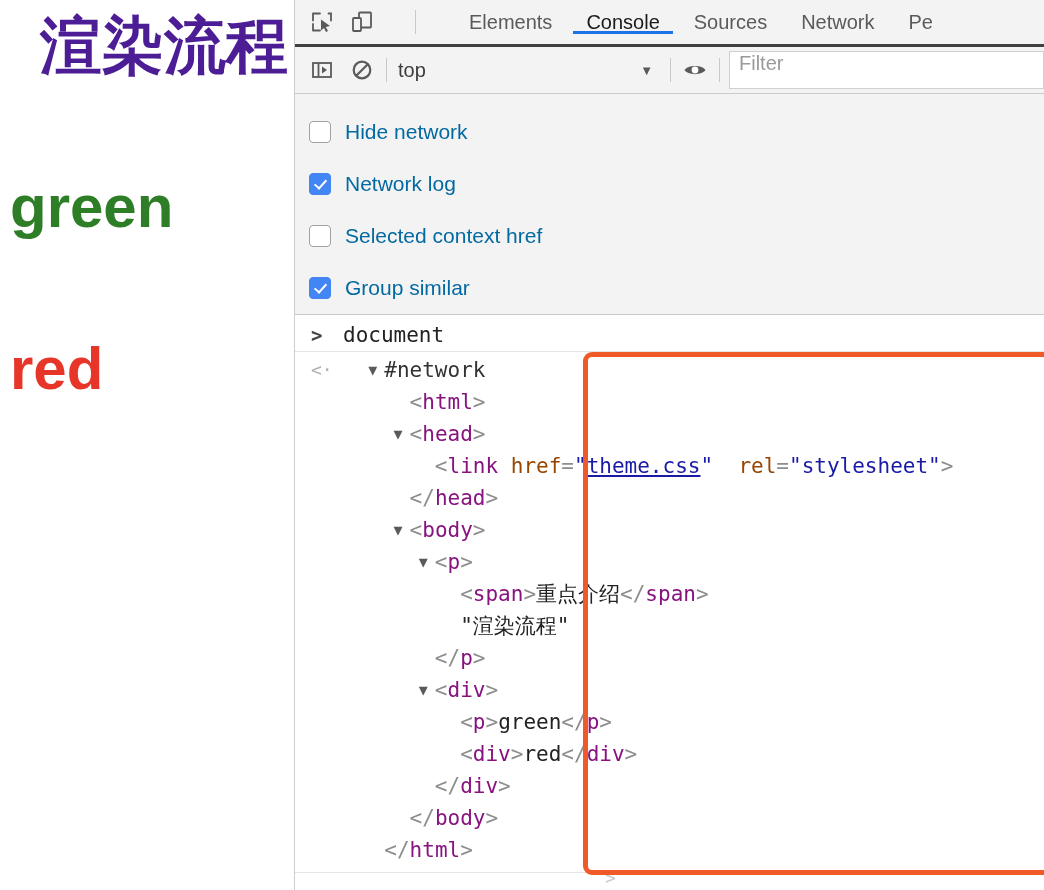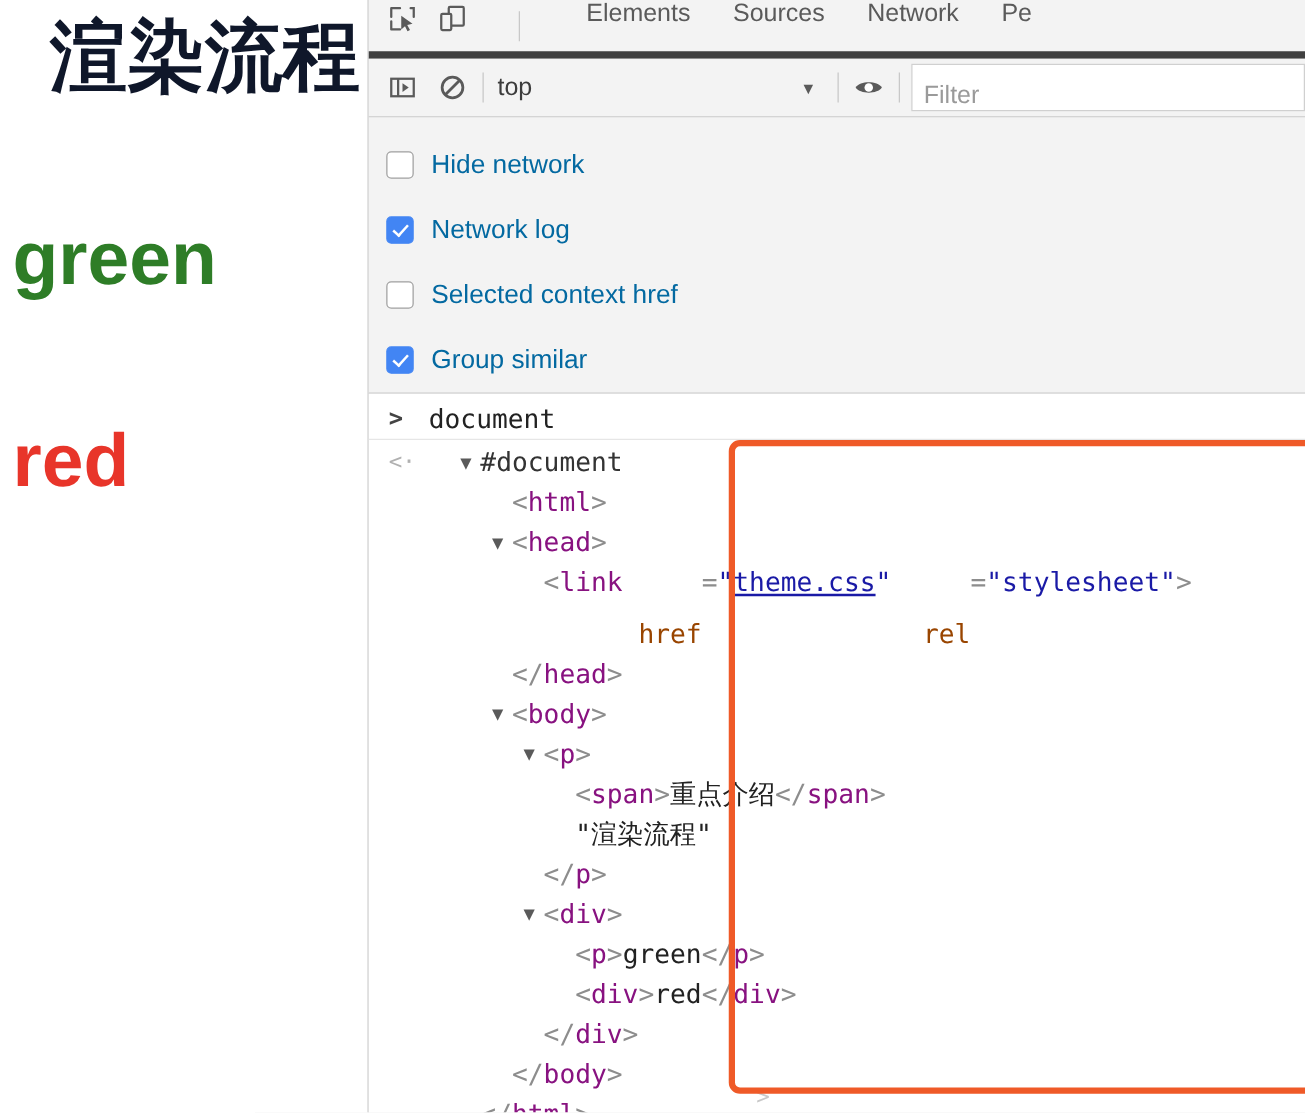--- a/index.html
+++ b/index.html
@@ -62,22 +62,22 @@
     flex-direction: column;
     position: relative;
   }
 
   
   .tabbar {
     height: 47px;
     flex: 0 0 47px;
     background: #f3f3f3;
     display: flex;
-    align-items: flex-start;
-    border-bottom: 6px solid #404040;
+    align-items: center;
+    border-bottom: 3px solid #404040;
     box-sizing: border-box;
     gap: 28px;
   }
   .tool-icons {
     display: flex;
     align-items: center;
     padding: 0 8px 0 12px;
     gap: 10px;
   }
   .icon-btn {
@@ -160,21 +160,21 @@
     color: #5a5a5a;
     margin-right: 2px;
   }
   .filter-input {
     flex: 1;
     height: 38px;
     background: #ffffff;
     border: 1px solid #d0d0d0;
     box-sizing: border-box;
     display: flex;
-    align-items: flex-end;
+    align-items: flex-start;
     padding-left: 9px;
     font-size: 20px;
     color: #9a9a9a;
     margin-right: 0px;
   }
 
   
   .settings-bar {
     flex: 0 0 207px;
     background: #f3f3f3;
@@ -273,21 +273,21 @@
     box-sizing: border-box;
   }
   .tri {
     color: #5a5a5a;
     font-size: 15px;
     display: inline-block;
     width: 16px;
   }
   .tag    { color: #881280; }
   .brack  { color: #8d8d8d; }
-  .attr   { color: #994500; margin-top: 41px; }
+  .attr   { color: #994500; }
   .val    { color: #1a1aa6; }
   .link   { color: #1a1aa6; text-decoration: underline; }
   .txt    { color: #222222; }
   .plain  { color: #333333; }
   .strtxt { color: #222222; }
 
   
   .annotation-rect {
     position: absolute;
     left: 288px;
@@ -308,21 +308,21 @@
     font-size: 18px;
     color: #c8c8c8;
   }
 </style>
 </head>
 <body>
 
 <div class="screen">
 
   <div class="page-pane">
-    <div class="page-line page-title-text" style="color: #0f172a; margin-left: 40px;">渲染流程</div>
+    <div class="page-line page-title-text" style="color: #4c1d95; margin-left: 40px;">渲染流程</div>
     <div class="page-line page-green" style="color: rgb(46, 125, 39);">green</div>
     <div class="page-line page-red" style="color: rgb(232, 53, 42);">red</div>
   </div>
 
   <div class="devtools">
 
     <div class="tabbar">
       <div class="tool-icons">
         <div class="icon-btn">
           <svg width="24" height="24" viewBox="0 0 24 24">
@@ -335,20 +335,23 @@
             <rect x="9" y="2.5" width="12" height="15" rx="1" stroke="#5a5a5a" stroke-width="1.8" fill="none"></rect>
             <rect x="3" y="8" width="8" height="13" rx="1" stroke="#5a5a5a" stroke-width="1.8" fill="#f3f3f3"></rect>
           </svg>
         </div>
       </div>
       <div class="tab-sep"></div>
       <div class="tabs">
         <div class="tab">
           <span>Elements</span>
         </div>
+        <div class="tab active">
+          <span>Console</span>
+        </div>
         <div class="tab">
           <span>Sources</span>
         </div>
         <div class="tab">
           <span>Network</span>
         </div>
         <div class="tab">
           <span>Pe</span>
         </div>
       </div>
@@ -405,21 +408,21 @@
       </div>
     </div>
 
     <div class="console-body">
       <div class="console-row" style="margin-top:4px;">
         <span class="row-prompt input">&gt;</span>
         <span class="row-input-text">document</span>
       </div>
       <div class="divider-line"></div>
       <div class="tree" id="tree-host">
-          <div class="tree-line"><span class="gutter">&lt;·</span><span>  </span><span class="tri">▼</span><span class="plain">#document</span></div>
+          <div class="tree-line"><span class="gutter">&lt;·</span><span>  </span><span class="tri">▼</span><span class="plain">#network</span></div>
           <div class="tree-line"><span class="gutter"></span><span>    </span><span class="tri"> </span><span class="brack">&lt;</span><span class="tag">html</span><span class="brack">&gt;</span></div>
           <div class="tree-line"><span class="gutter"></span><span>    </span><span class="tri">▼</span><span class="brack">&lt;</span><span class="tag">head</span><span class="brack">&gt;</span></div>
           <div class="tree-line"><span class="gutter"></span><span>      </span><span class="tri"> </span><span class="brack">&lt;</span><span class="tag">link</span><span class="brack"> </span><span class="attr">href</span><span class="brack">=</span><span class="val">"</span><span class="link">theme.css</span><span class="val">"</span><span class="brack">  </span><span class="attr">rel</span><span class="brack">=</span><span class="val">"stylesheet"</span><span class="brack">&gt;</span></div>
           <div class="tree-line"><span class="gutter"></span><span>    </span><span class="tri"> </span><span class="brack">&lt;/</span><span class="tag">head</span><span class="brack">&gt;</span></div>
           <div class="tree-line"><span class="gutter"></span><span>    </span><span class="tri">▼</span><span class="brack">&lt;</span><span class="tag">body</span><span class="brack">&gt;</span></div>
           <div class="tree-line"><span class="gutter"></span><span>      </span><span class="tri">▼</span><span class="brack">&lt;</span><span class="tag">p</span><span class="brack">&gt;</span></div>
           <div class="tree-line"><span class="gutter"></span><span>        </span><span class="tri"> </span><span class="brack">&lt;</span><span class="tag">span</span><span class="brack">&gt;</span><span class="txt">重点介绍</span><span class="brack">&lt;/</span><span class="tag">span</span><span class="brack">&gt;</span></div>
           <div class="tree-line"><span class="gutter"></span><span>        </span><span class="tri"> </span><span class="strtxt">"渲染流程"</span></div>
           <div class="tree-line"><span class="gutter"></span><span>      </span><span class="tri"> </span><span class="brack">&lt;/</span><span class="tag">p</span><span class="brack">&gt;</span></div>
           <div class="tree-line"><span class="gutter"></span><span>      </span><span class="tri">▼</span><span class="brack">&lt;</span><span class="tag">div</span><span class="brack">&gt;</span></div>

